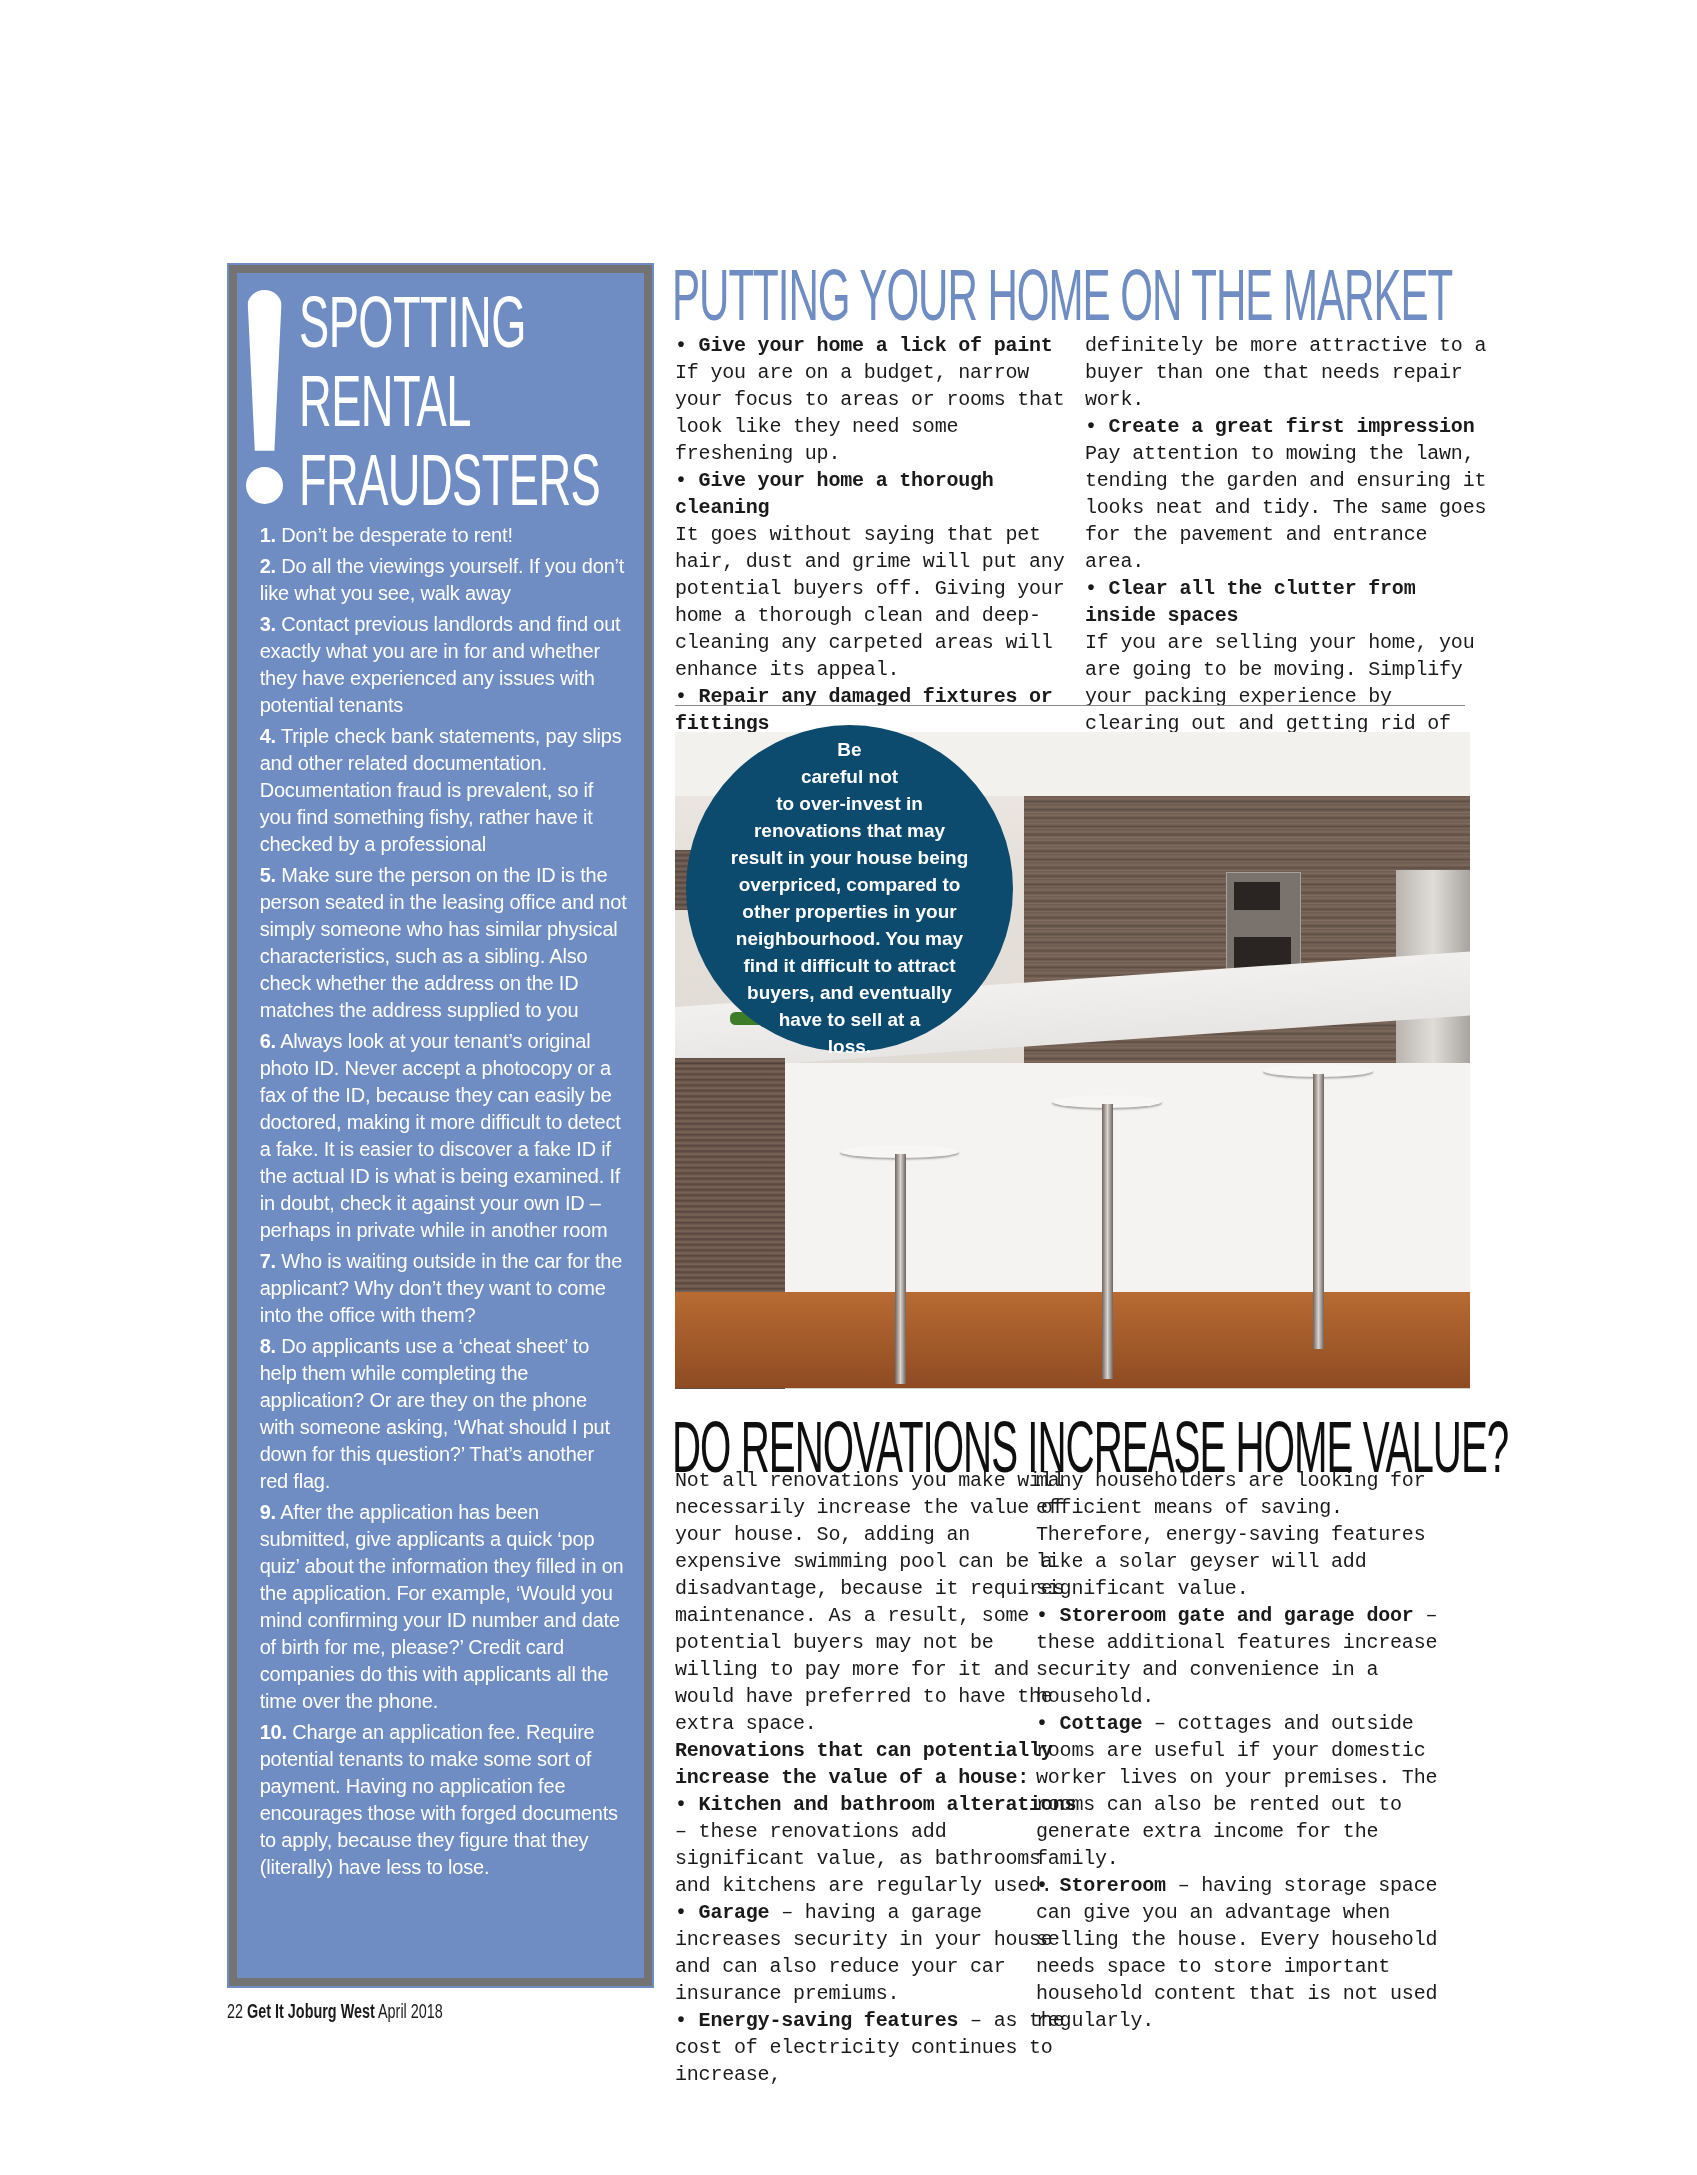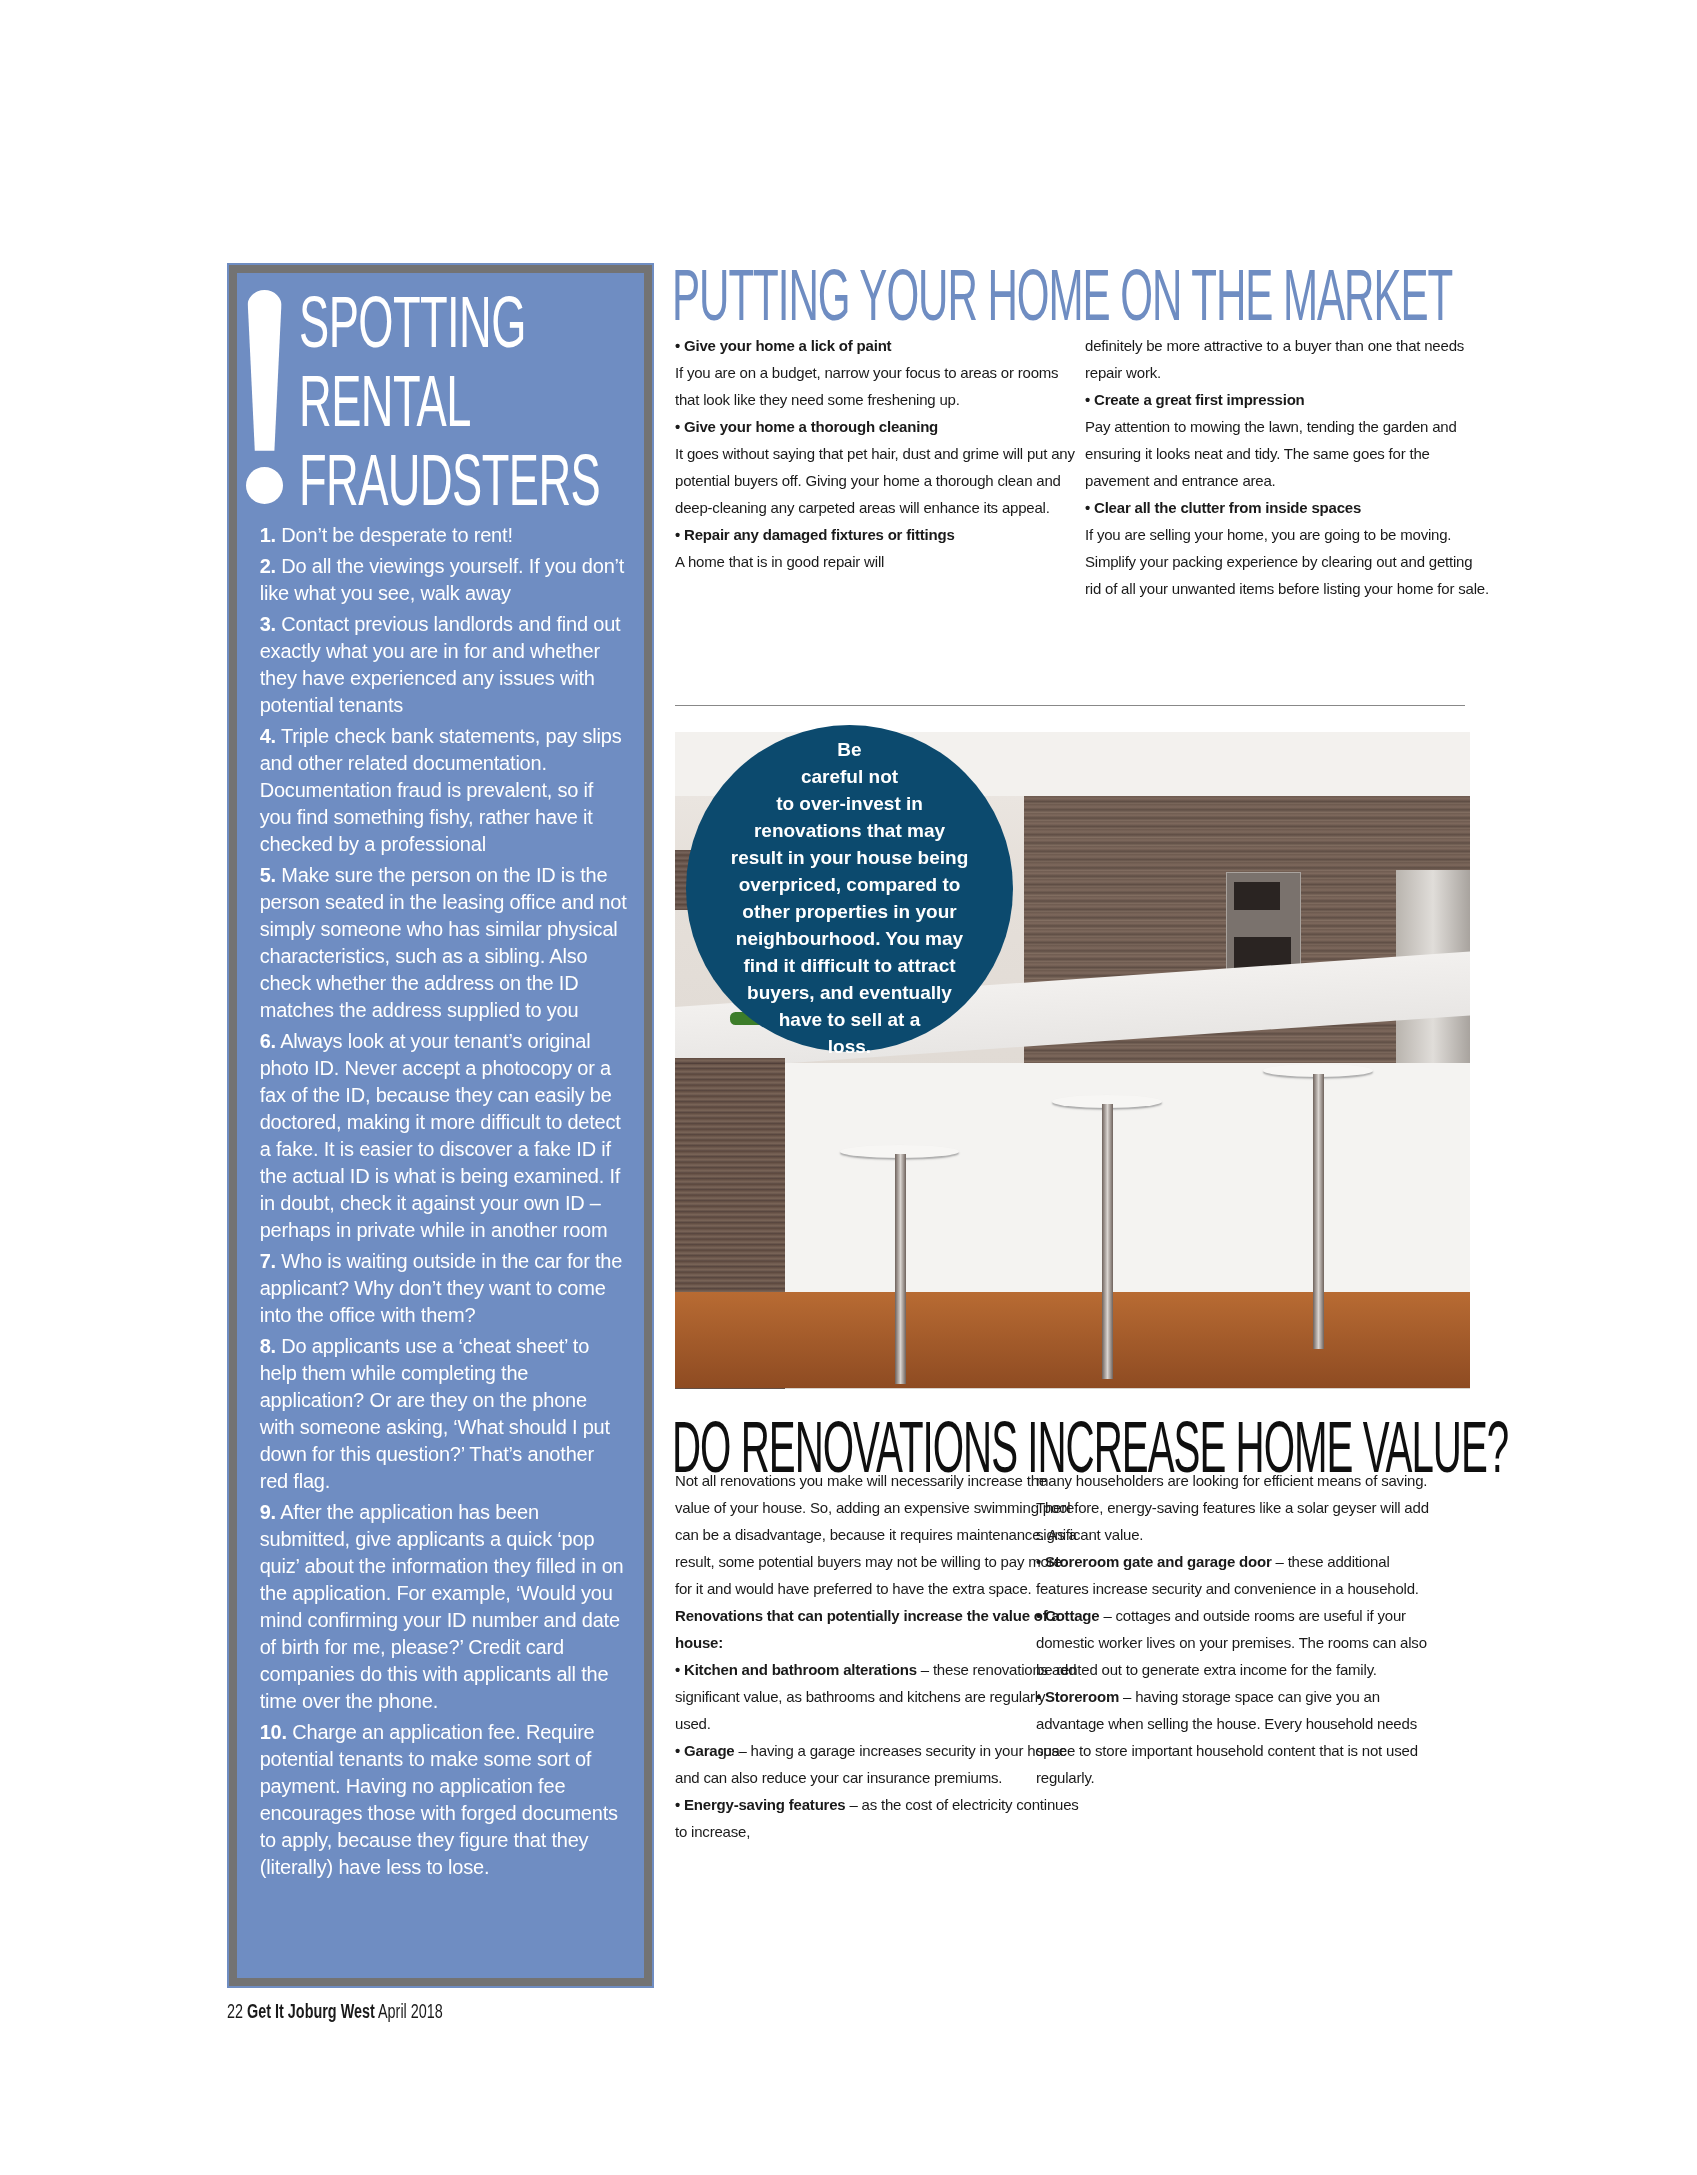--- a/index.html
+++ b/index.html
@@ -40,21 +40,21 @@
     .tips p { margin: 4px; }
     .tips b { font-weight: bold; }
 
     
     .main-title {
       position: absolute; left: 672px; top: 259px; white-space: nowrap;
       font-size: 72px; line-height: 73px; color: #6f8dc2;
       transform: scaleX(0.585); transform-origin: left top; letter-spacing: -1.8px;
     }
     .col {
-      position: absolute; font-size: 15px; line-height: 27px; letter-spacing: -0.2px;
+      position: absolute; font-size: 20px; line-height: 27px; letter-spacing: -0.2px; font-family: Liberation Mono, monospace;
     }
     .col p { margin: 0; }
     .col b { font-weight: bold; }
     .col1 { left: 675px; top: 332px; width: 404px; }
     .col2 { left: 1085px; top: 332px; width: 404px; }
     .divider {
       position: absolute; left: 675px; top: 705px; width: 790px; height: 0.9px; background: #888;
     }
     
     .photo {

